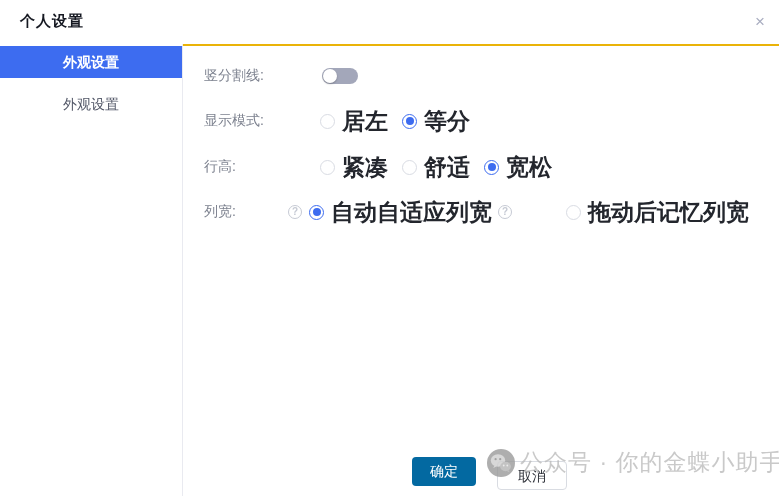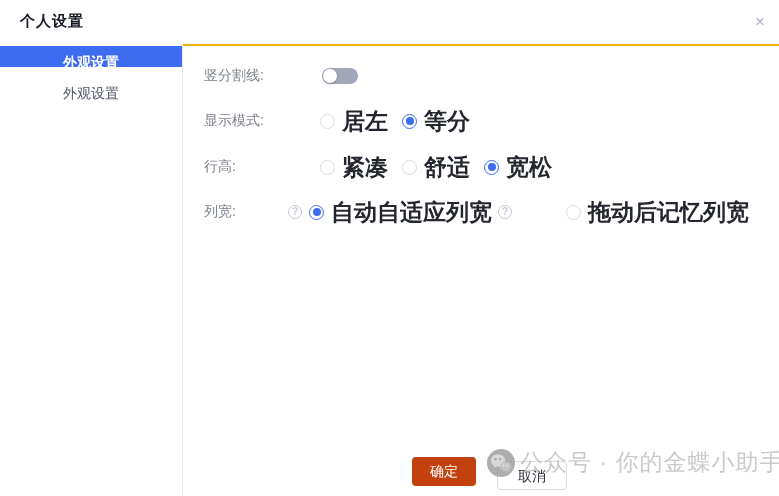--- a/index.html
+++ b/index.html
@@ -22,21 +22,21 @@
     position:absolute;right:10px;top:13px;width:18px;height:18px;
     color:#a9adc0;font-size:17px;line-height:18px;text-align:center;
     cursor:pointer;font-weight:400;
   }
   
   .sidebar{
     position:absolute;left:0;top:44px;bottom:0;width:183px;
     background:#fff;border-right:1px solid #e9eaf0;box-sizing:border-box;
   }
   .side-item{
-    height:21px;line-height:32px;text-align:center;
+    height:32px;line-height:32px;text-align:center;
     font-size:14px;color:#515666;cursor:pointer;
   }
   .side-item.active{
     margin-top:2px;background:#3d6cf0;color:#ffffff;font-weight:600;
   }
   .side-item.plain{margin-top:10px;}
   
   .row{position:absolute;left:183px;right:0;height:34px;}
   .row .lbl{
     position:absolute;left:21px;top:50%;transform:translateY(-50%);
@@ -84,21 +84,21 @@
   }
   .help.lead{margin-right:7px;}
   .help.trail{margin-left:6px;}
   .grp2{position:absolute;left:383px;top:0;bottom:0;display:flex;align-items:center;}
   
   .btn{
     position:absolute;height:29px;box-sizing:border-box;border-radius:4px;
     font-size:14px;text-align:center;line-height:28px;cursor:pointer;z-index:5;
   }
   .btn-confirm{
-    left:412px;top:457px;width:64px;background:#c2410c;color:#ffffff;border:none;
+    left:412px;top:457px;width:64px;background:#0369a1;color:#ffffff;border:none;
   }
   .btn-cancel{
     left:497px;top:461px;width:70px;background:#ffffff;color:#2b2e36;
     border:1px solid #d9dce2;
   }
   
   .watermark{
     position:absolute;left:486px;top:448px;z-index:10;
     display:flex;align-items:flex-start;pointer-events:none;opacity:.8;
   }

